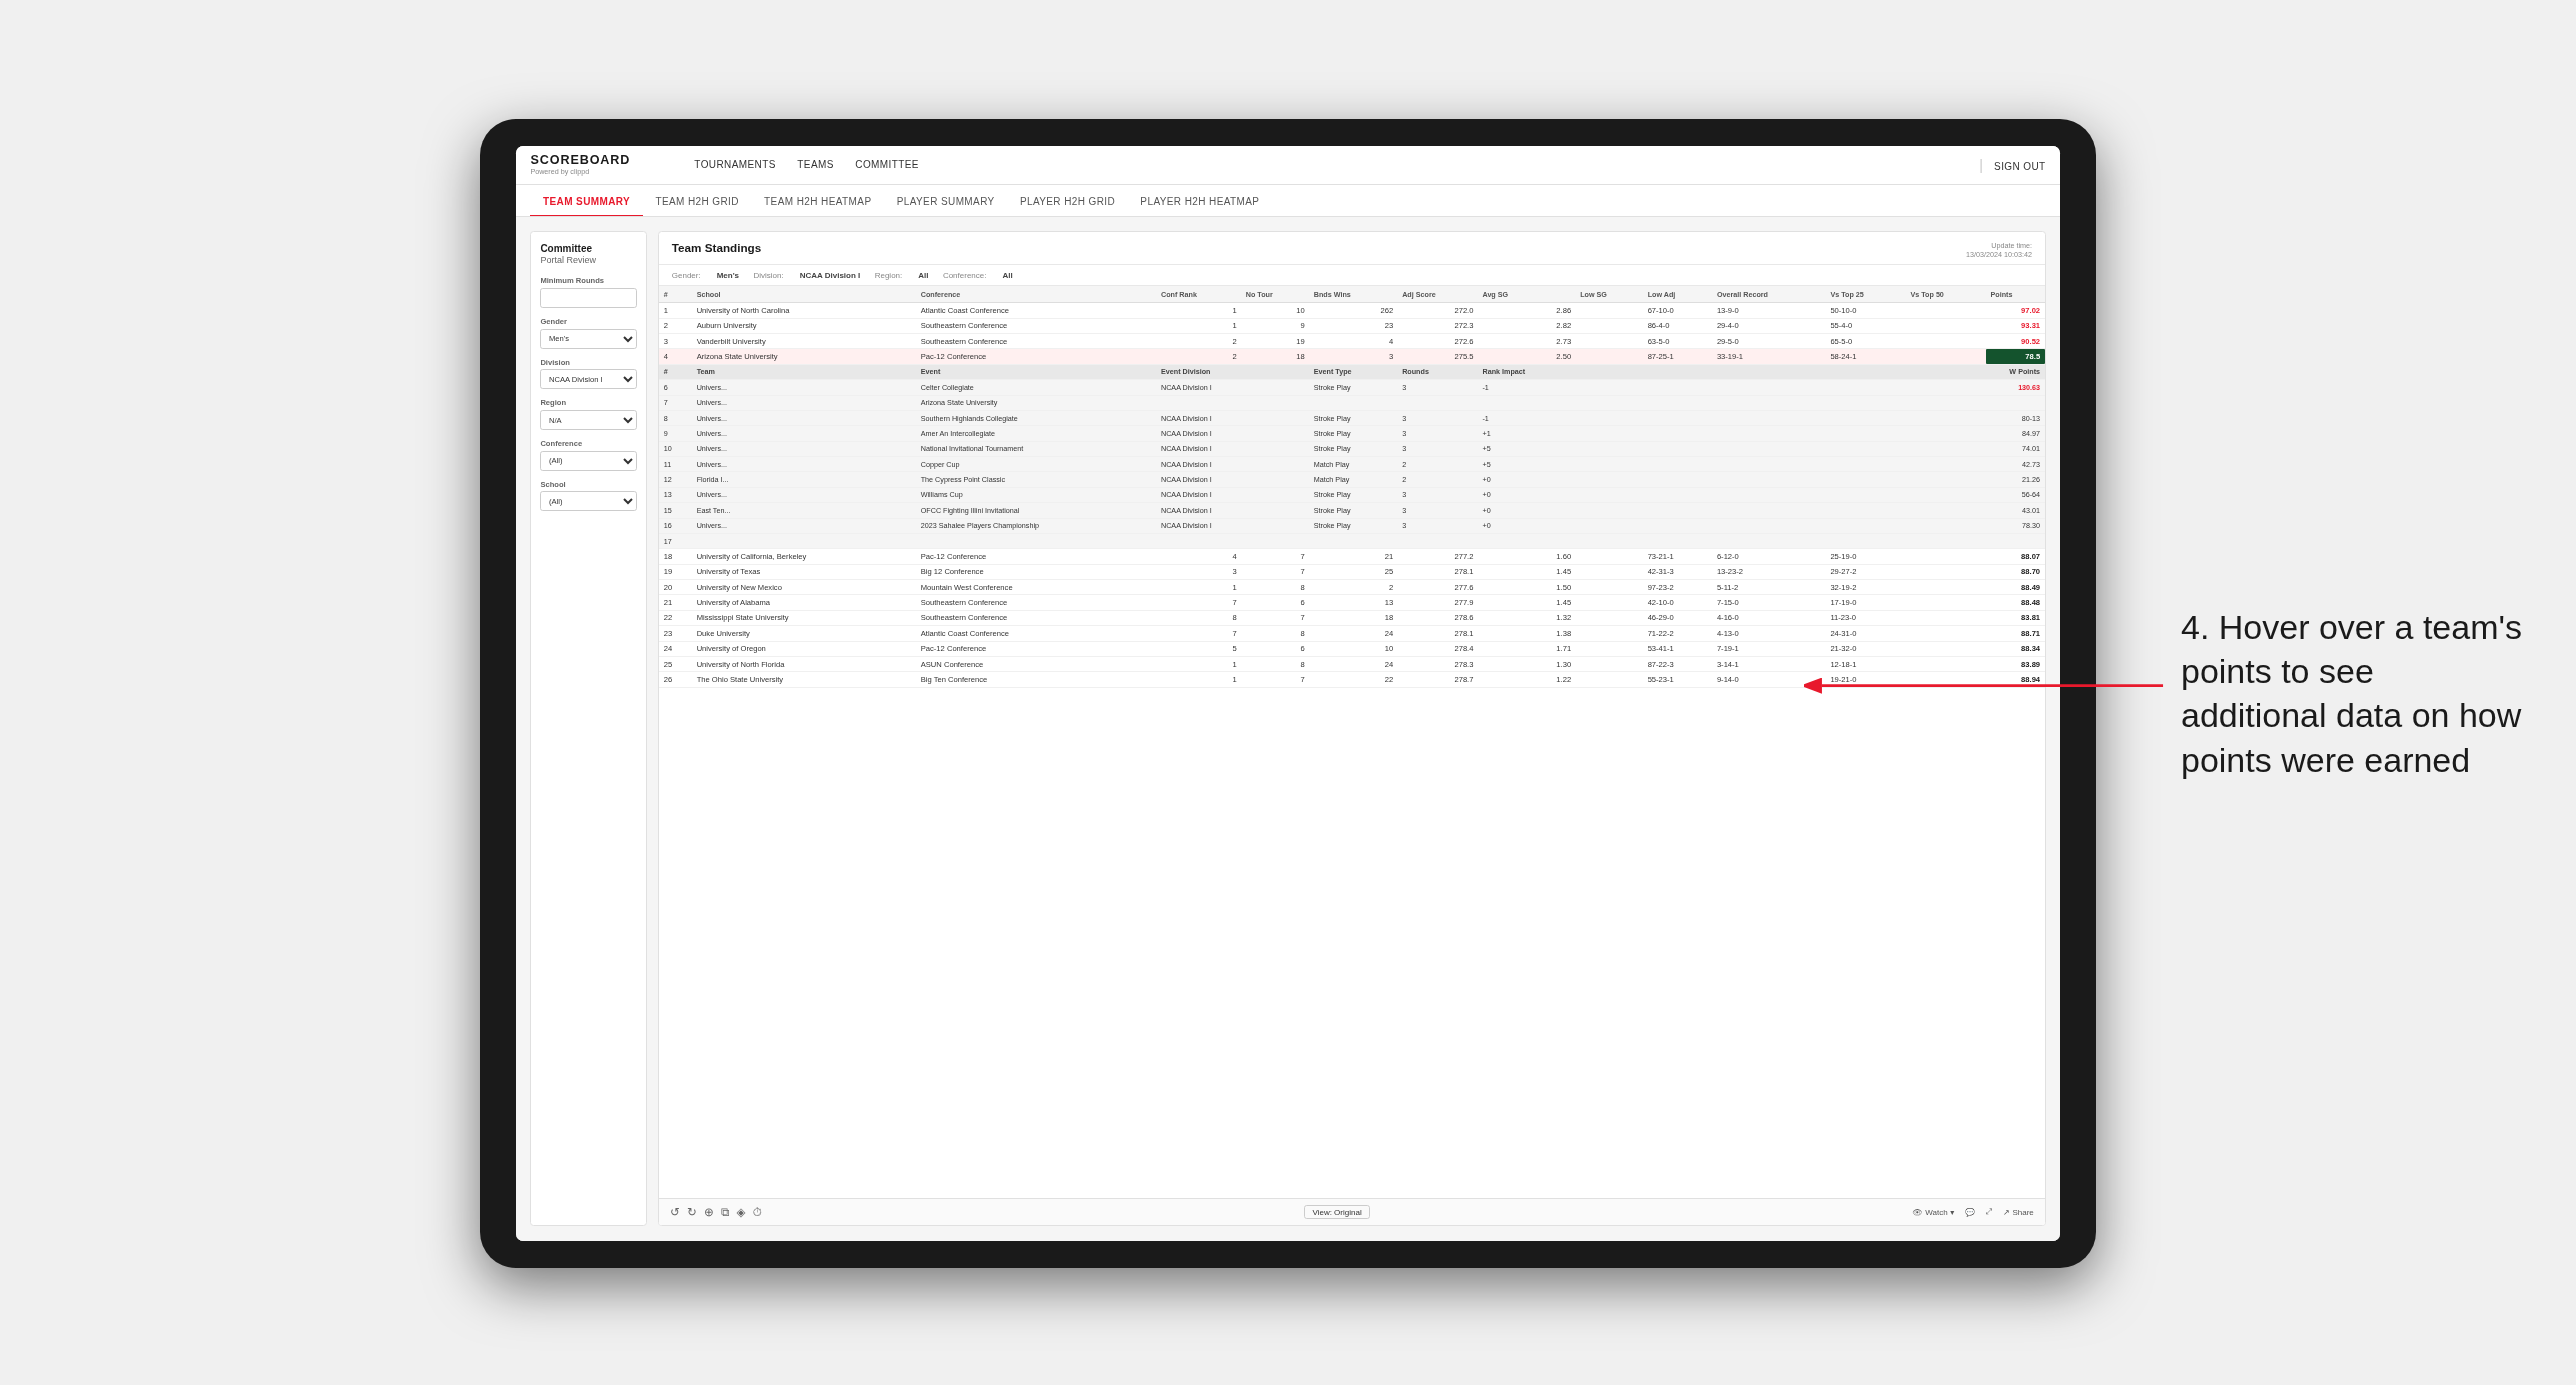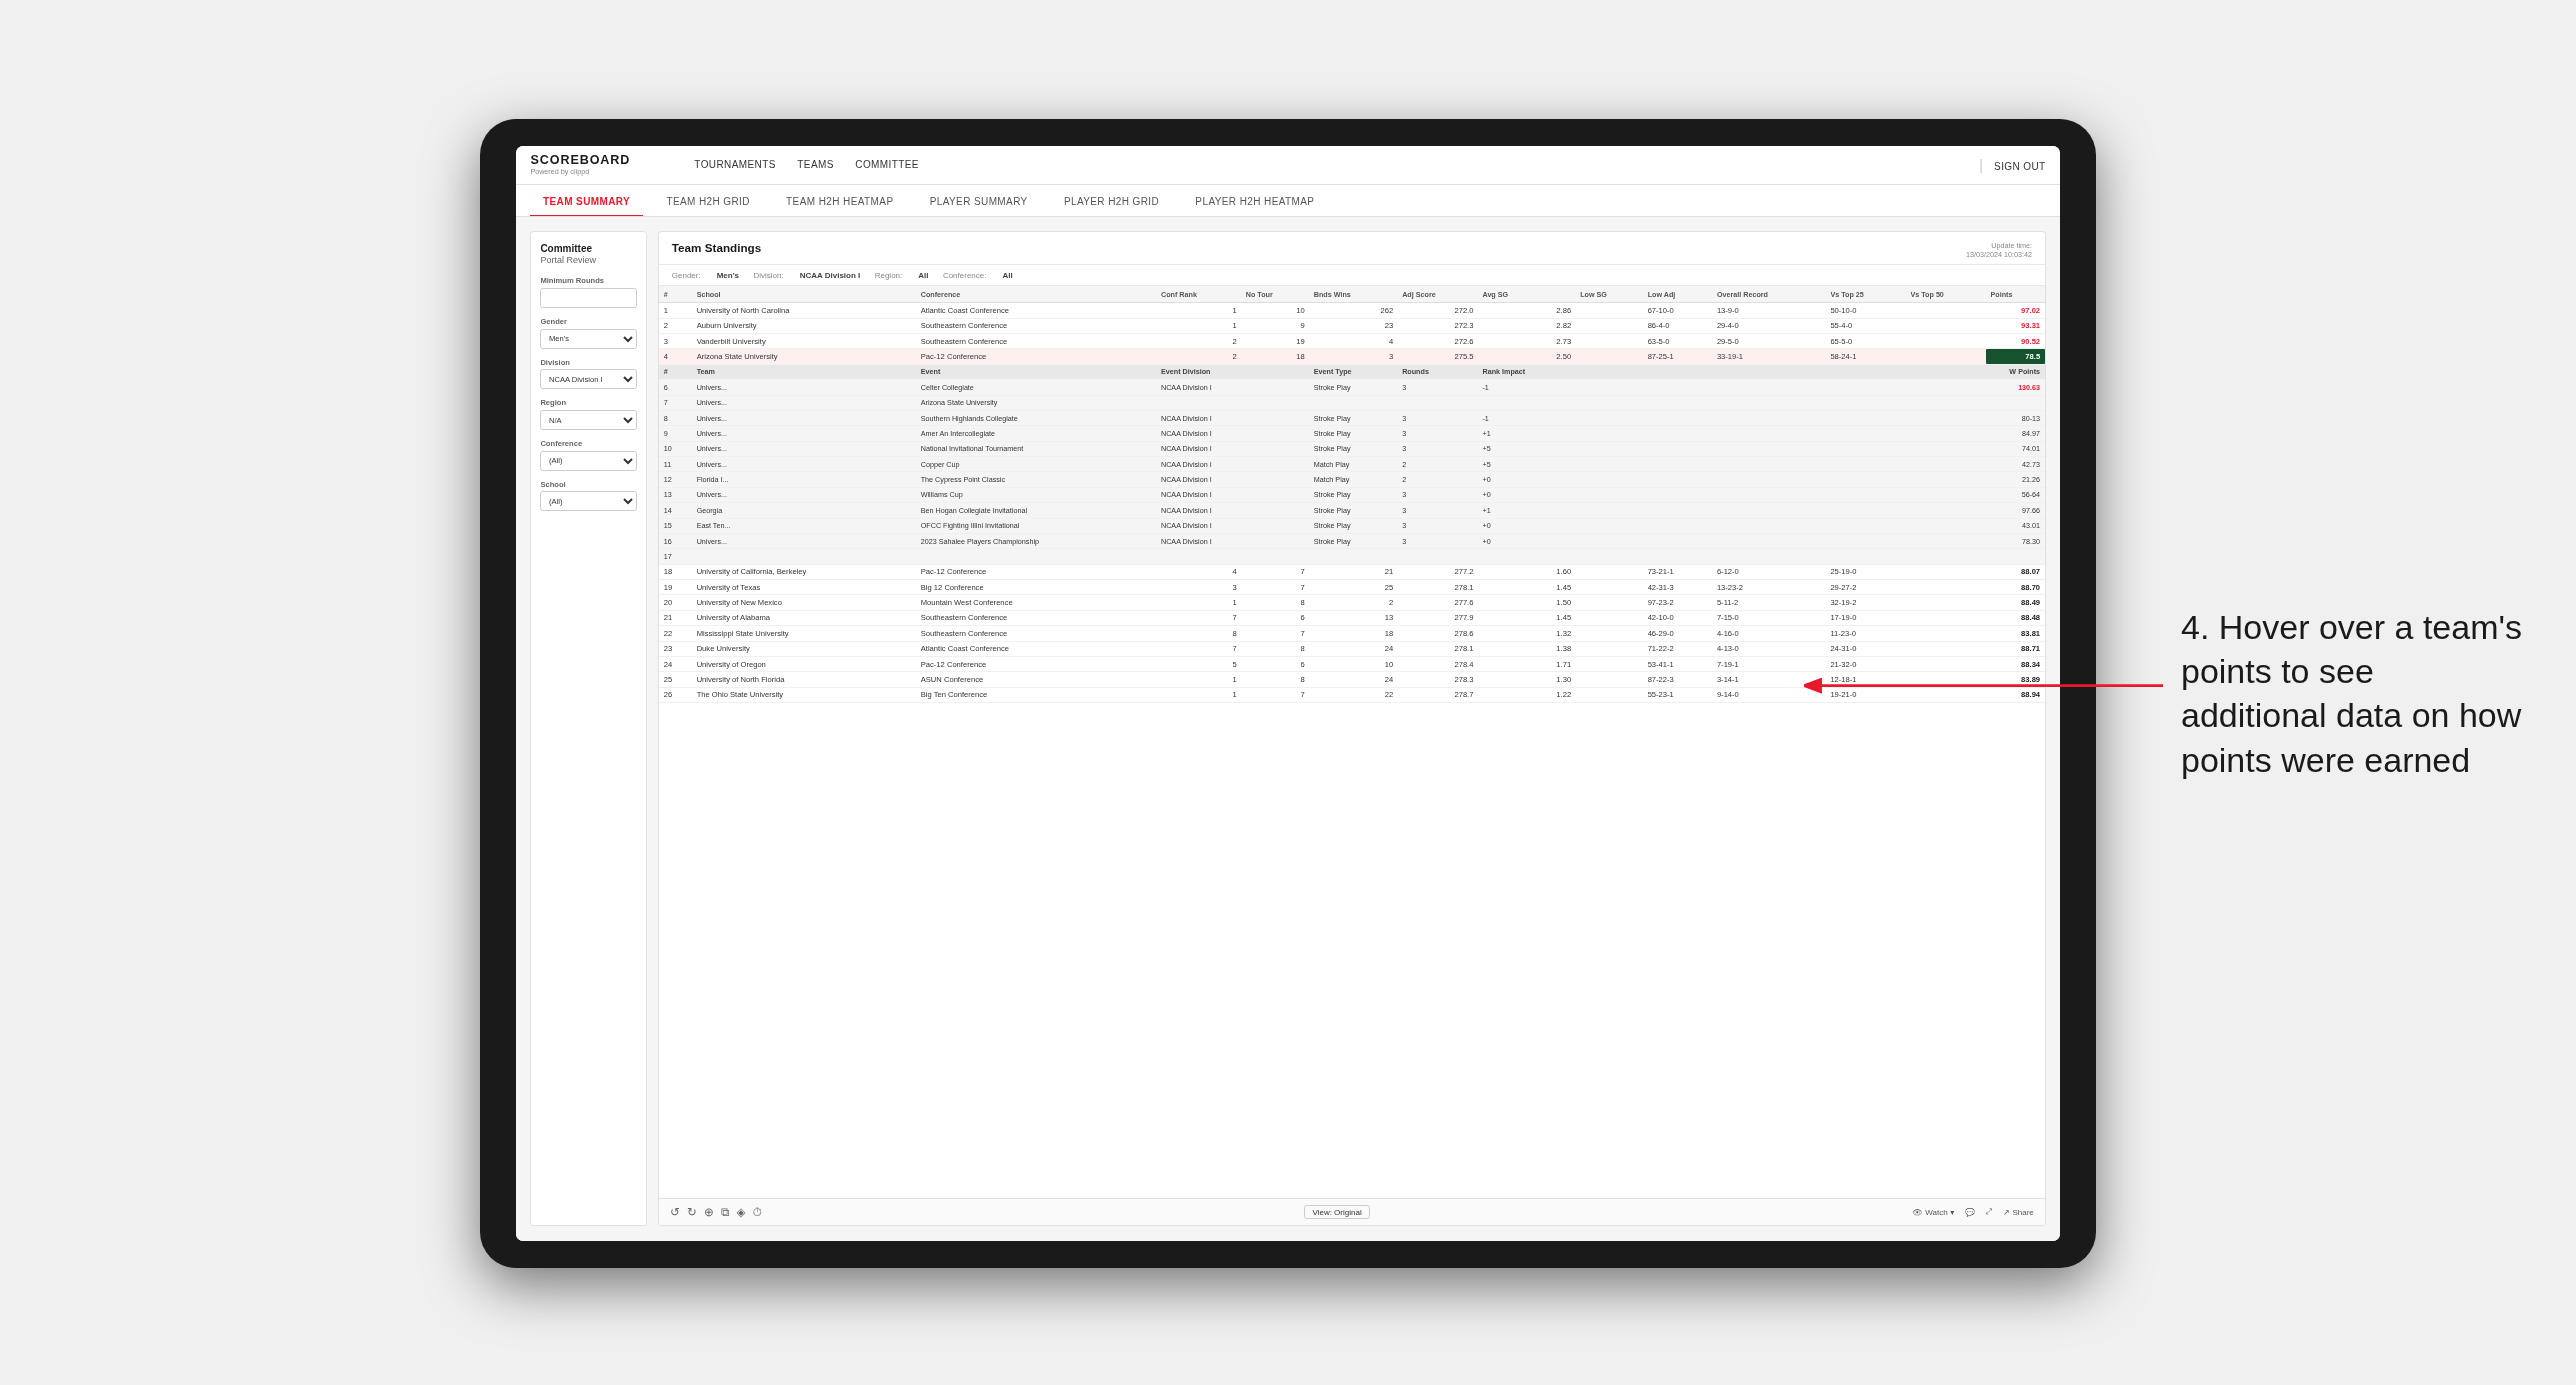--- a/index.html
+++ b/index.html
@@ -87,21 +87,21 @@
     }
 
     
     .sub-tabs {
       display: flex;
       height: 32px;
       background: #fff;
       border-bottom: 0.9px solid #e0e0e0;
       padding: 0 14.4px;
       align-items: flex-end;
-      gap: 11px;
+      gap: 0;
     }
 
     .sub-tab {
       font-size: 10px;
       padding: 7.2px 12.6px;
       cursor: pointer;
       color: #555;
       border-bottom: 1.8px solid transparent;
       text-transform: uppercase;
       letter-spacing: 0.4px;
@@ -635,30 +635,20 @@
               </tr>
               <tr class="expanded-data">
                 <td>13</td>
                 <td>Univers...</td>
                 <td>Williams Cup</td>
                 <td colspan="2">NCAA Division I</td>
                 <td>Stroke Play</td>
                 <td>3</td>
                 <td>+0</td>
                 <td colspan="6" class="col-right">56-64</td>
-              </tr>
-              <tr class="expanded-data">
-                <td>14</td>
-                <td>Georgia</td>
-                <td>Ben Hogan Collegiate Invitational</td>
-                <td colspan="2">NCAA Division I</td>
-                <td>Stroke Play</td>
-                <td>3</td>
-                <td>+1</td>
-                <td colspan="6" class="col-right">97.66</td>
               </tr>
               <tr class="expanded-data">
                 <td>15</td>
                 <td>East Ten...</td>
                 <td>OFCC Fighting Illini Invitational</td>
                 <td colspan="2">NCAA Division I</td>
                 <td>Stroke Play</td>
                 <td>3</td>
                 <td>+0</td>
                 <td colspan="6" class="col-right">43.01</td>

